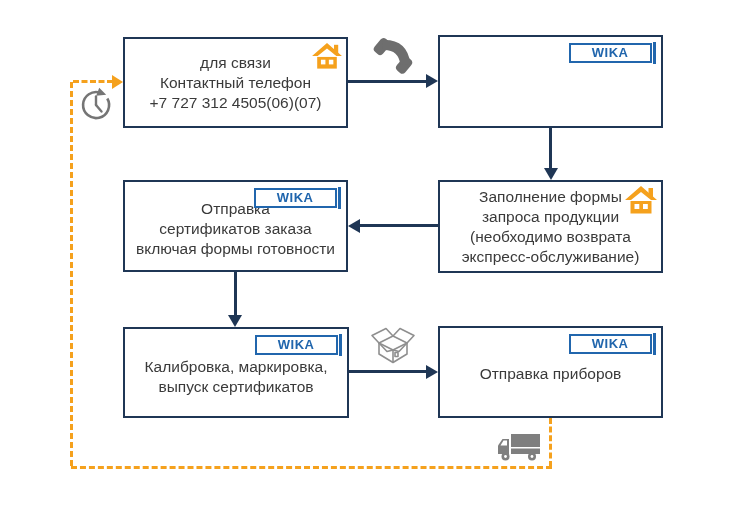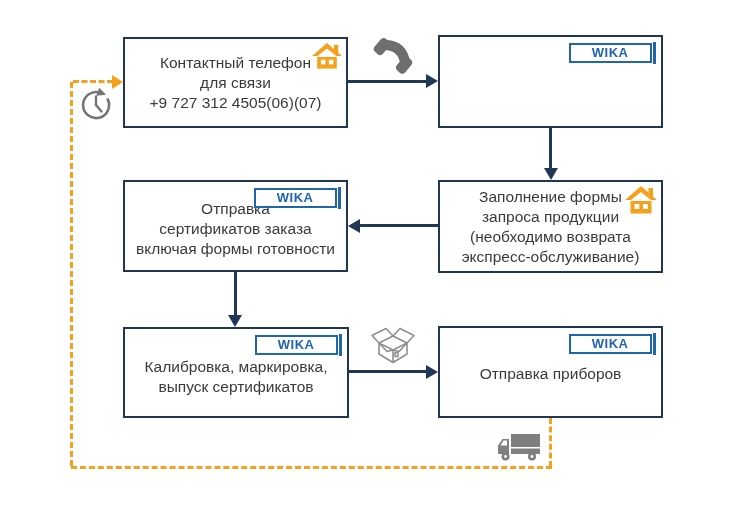--- a/index.html
+++ b/index.html
@@ -57,23 +57,23 @@
   <div class="tri tri-l" style="left:348px;top:219px;"></div>
 
   <div class="vline" style="left:234px;top:272px;height:44px;"></div>
   <div class="tri tri-d" style="left:228px;top:315px;"></div>
 
   <div class="hline" style="left:348px;top:370px;width:80px;"></div>
   <div class="tri tri-r" style="left:426px;top:365px;"></div>
 
   <div class="box" style="left:123px;top:37px;width:225px;height:91px;">
     <div class="lines">
+      <div>для связи</div>
       <div>Контактный телефон</div>
-      <div>для связи</div>
-      <div>+9 727 312 4505(06)(07)</div>
+      <div>+7 727 312 4505(06)(07)</div>
     </div>
     <svg class="house" width="30" height="28" viewBox="0 0 32 30">
       <g fill="#f5a11d">
         <rect x="23.5" y="3" width="4.5" height="10"></rect>
         <polygon points="16,1 32,15 26,15 16,7 6,15 0,15"></polygon>
         <rect x="5.5" y="16" width="21" height="12.5"></rect>
       </g>
       <rect x="9.5" y="19" width="4.8" height="5" fill="#ffffff"></rect>
       <rect x="18" y="19" width="4.8" height="5" fill="#ffffff"></rect>
     </svg>

